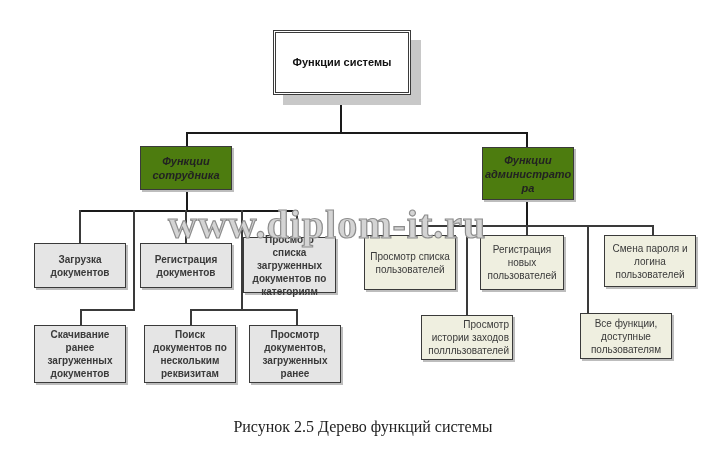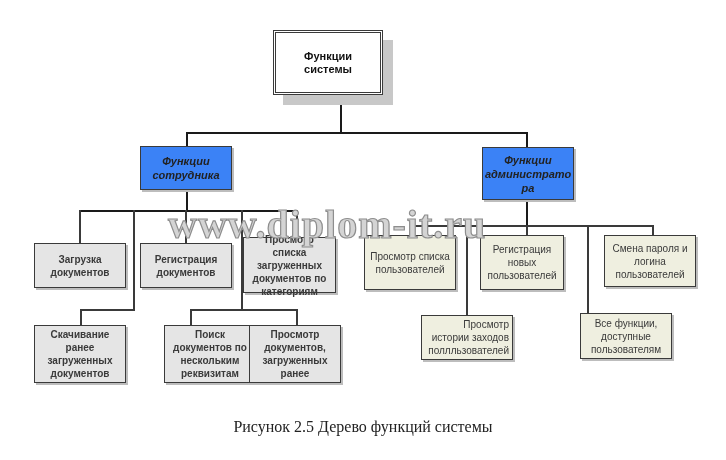--- a/index.html
+++ b/index.html
@@ -20,21 +20,21 @@
       padding: 2px 3px;
     }
     .box.gray { background: #e5e5e5; font-weight: bold; }
     .box.green { background: #efefe0; }
     .box.root {
       background: #ffffff; border: 3px double #3a3a3a; color: #111;
       font-weight: bold; font-size: 11px;
       box-shadow: 10px 10px 0 #c8c8c8;
     }
     .box.branch {
-      background: #3b82f6; color: #222; font-weight: bold; font-style: italic;
+      background: #4d7c0f; color: #222; font-weight: bold; font-style: italic;
       font-size: 11px; line-height: 14px;
     }
     .watermark {
       position: absolute; left: 168px; top: 201px;
       font-family: "Liberation Serif", "DejaVu Serif", serif;
       font-size: 40px; font-weight: bold; letter-spacing: 1px;
       color: #d4d4d4;
       -webkit-text-stroke: 1.2px #8e8e8e;
       white-space: nowrap; pointer-events: none; z-index: 5;
     }
@@ -67,21 +67,21 @@
 <div class="line thin" style="left:296px;top:309px;width:1.5px;height:16px;"></div>
 
 <div class="line" style="left:526px;top:200px;width:2px;height:26px;"></div>
 <div class="line thin" style="left:411px;top:225px;width:242px;height:1.5px;"></div>
 <div class="line thin" style="left:411px;top:225px;width:1.5px;height:10px;"></div>
 <div class="line thin" style="left:526px;top:225px;width:1.5px;height:10px;"></div>
 <div class="line thin" style="left:652px;top:225px;width:1.5px;height:10px;"></div>
 <div class="line thin" style="left:466px;top:225px;width:1.5px;height:90px;"></div>
 <div class="line thin" style="left:587px;top:225px;width:1.5px;height:88px;"></div>
 
-<div class="box root" style="left:273px;top:30px;width:110px;height:65px;">
+<div class="box root" style="left:273px;top:30px;width:138px;height:65px;">
   <span>Функции системы</span>
 </div>
 
 <div class="box branch" style="left:140px;top:146px;width:92px;height:44px;">
   <span>Функции сотрудника</span>
 </div>
 <div class="box branch" style="left:482px;top:147px;width:92px;height:53px;">
   <span>Функции администрато ра</span>
 </div>
 
@@ -90,21 +90,21 @@
 </div>
 <div class="box gray" style="left:140px;top:243px;width:92px;height:45px;">
   <span>Регистрация документов</span>
 </div>
 <div class="box gray" style="left:243px;top:237px;width:93px;height:56px;">
   <span>Просмотр списка загруженных документов по категориям</span>
 </div>
 <div class="box gray" style="left:34px;top:325px;width:92px;height:58px;">
   <span>Скачивание ранее загруженных документов</span>
 </div>
-<div class="box gray" style="left:144px;top:325px;width:92px;height:58px;margin-left:20px;">
+<div class="box gray" style="left:144px;top:325px;width:92px;height:58px;">
   <span>Поиск документов по нескольким реквизитам</span>
 </div>
 <div class="box gray" style="left:249px;top:325px;width:92px;height:58px;justify-content:center;">
   <span>Просмотр документов, загруженных ранее</span>
 </div>
 
 <div class="box green" style="left:364px;top:235px;width:92px;height:55px;">
   <span>Просмотр списка пользователей</span>
 </div>
 <div class="box green" style="left:480px;top:235px;width:84px;height:55px;">

